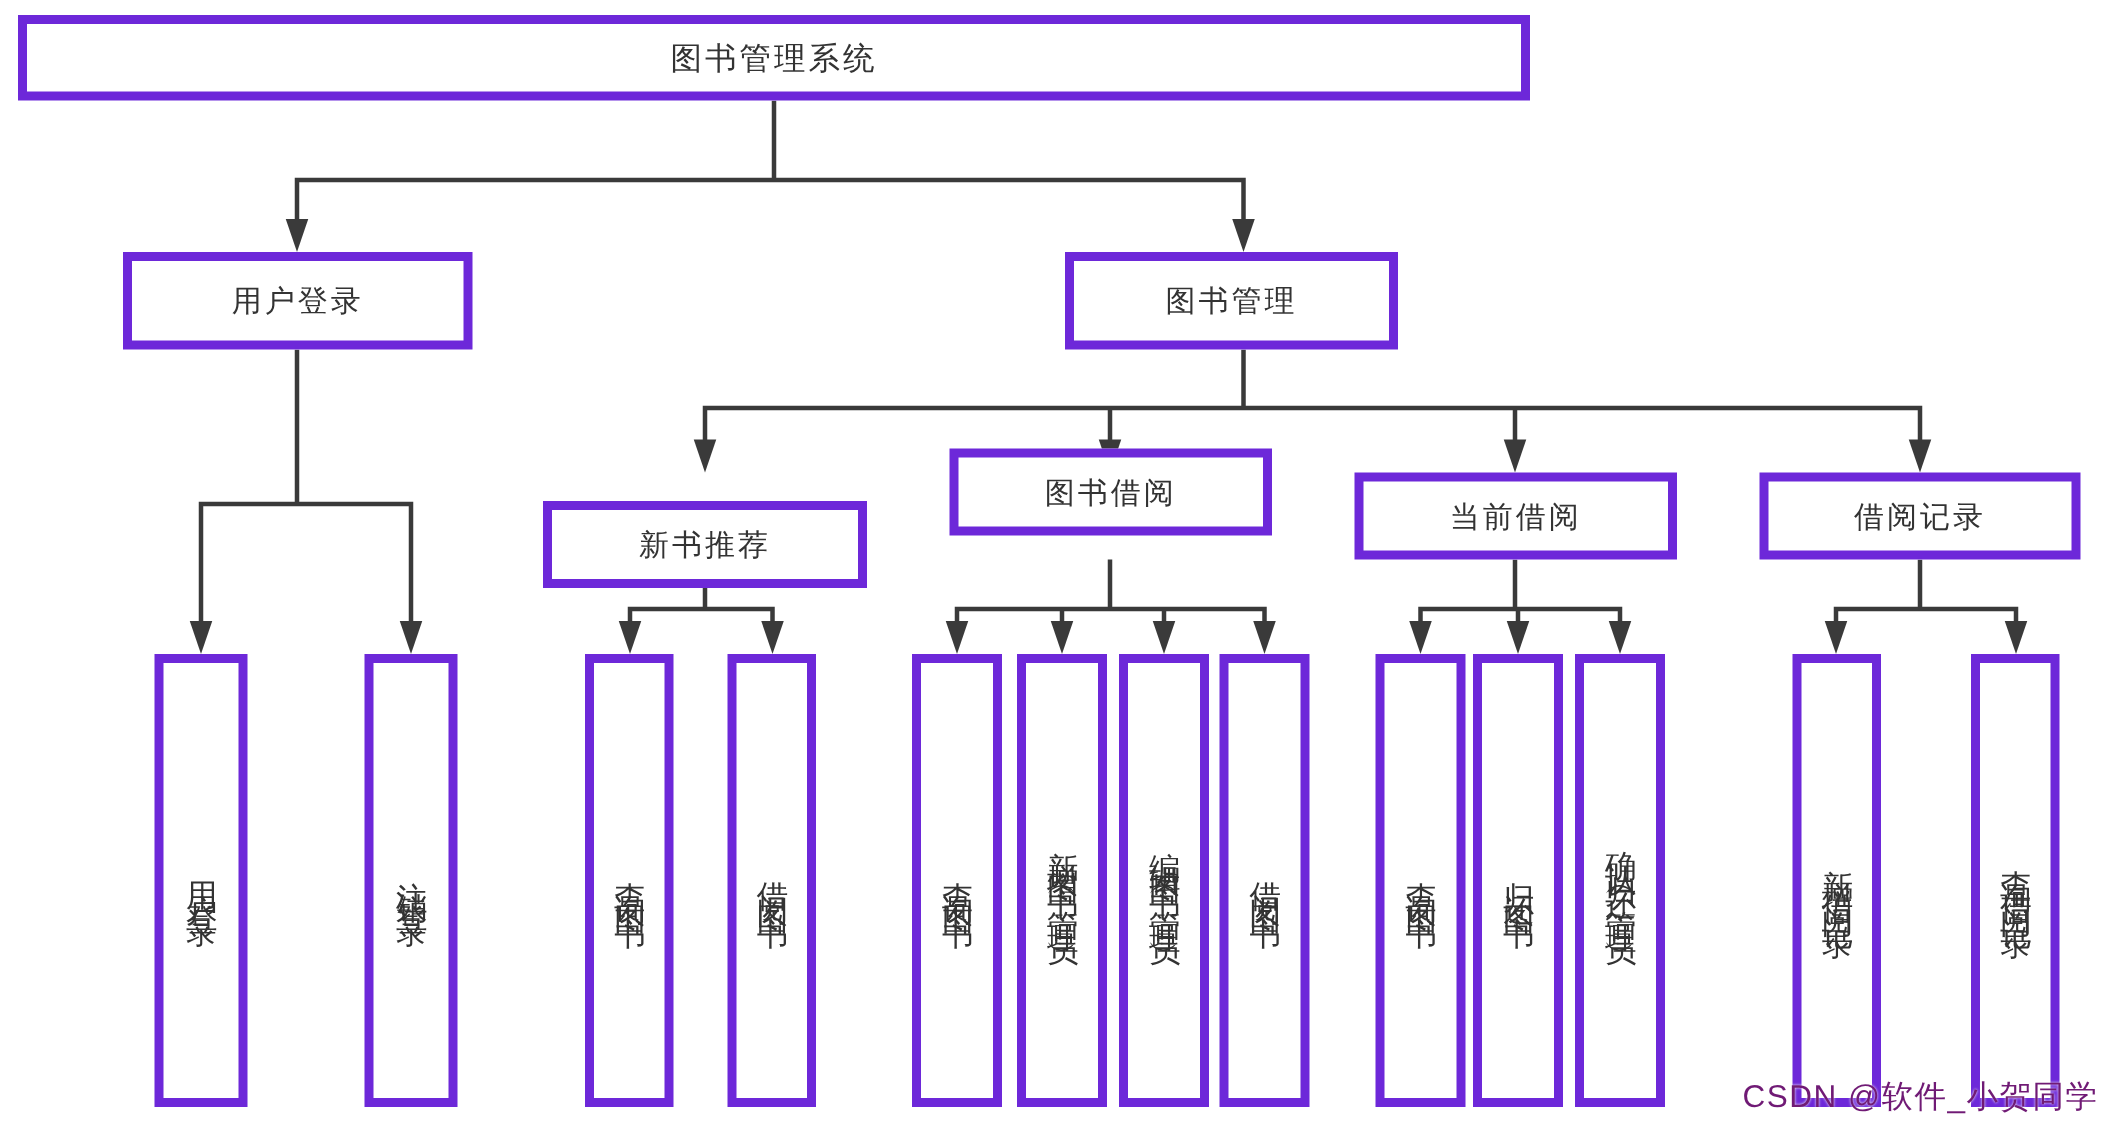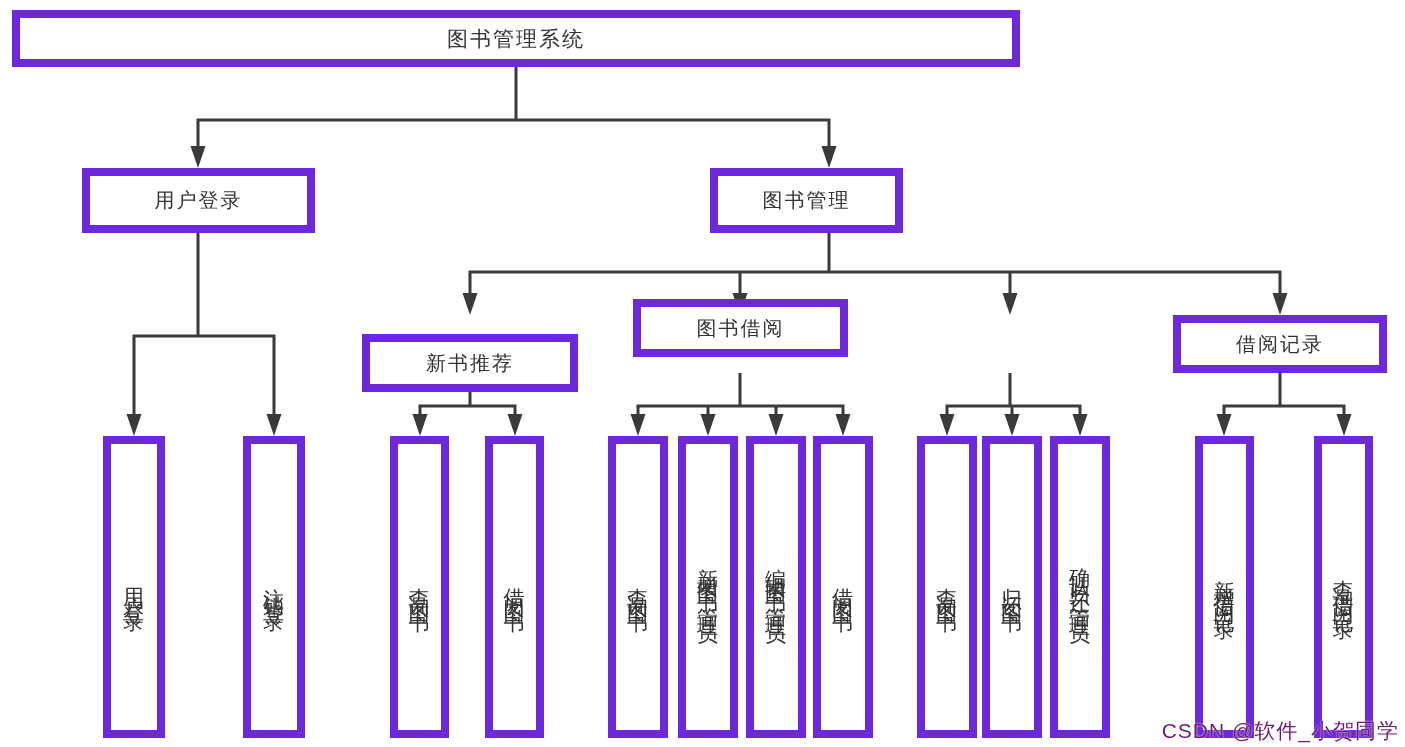--- a/index.html
+++ b/index.html
@@ -12,21 +12,21 @@
     overflow: hidden;
     font-family: "Liberation Sans", "DejaVu Sans", sans-serif;
   }
   .connectors {
     position: absolute;
     left: 0; top: 0;
     width: 1405px; height: 747px;
   }
   .node {
     position: absolute;
-    border: 8px solid #6d28d9;
+    border: 6px solid #6d28d9;
     background: #ffffff;
     display: flex;
     align-items: center;
     justify-content: center;
     color: #333333;
   }
   .node .h-label {
     font-size: 20px;
     letter-spacing: 2px;
     white-space: nowrap;
@@ -100,29 +100,32 @@
     </g>
   </svg>
 
   <div class="node root" style="left:12px; top:10px; width:1008px; height:57px;">
     <span class="h-label">图书管理系统</span>
   </div>
 
   <div class="node" style="left:82px; top:168px; width:233px; height:65px;">
     <span class="h-label">用户登录</span>
   </div>
-  <div class="node" style="left:710px; top:168px; width:193px; height:65px;">
+  <div class="node" style="left:710px; top:168px; width:222px; height:65px;">
     <span class="h-label">图书管理</span>
   </div>
 
   <div class="node" style="left:362px; top:315px; width:216px; height:58px;margin-top:19px;">
     <span class="h-label">新书推荐</span>
   </div>
   <div class="node" style="left:633px; top:299px; width:215px; height:58px;">
     <span class="h-label">图书借阅</span>
+  </div>
+  <div class="node" style="left:903px; top:315px; width:215px; height:58px;">
+    <span class="h-label">当前借阅</span>
   </div>
   <div class="node" style="left:1173px; top:315px; width:214px; height:58px;">
     <span class="h-label">借阅记录</span>
   </div>
 
   <div class="node leaf" style="left:103px; top:436px; width:62px; height:302px;">
     <span class="v-label">用户登录</span>
   </div>
   <div class="node leaf" style="left:243px; top:436px; width:62px; height:302px;">
     <span class="v-label">注销登录</span>

